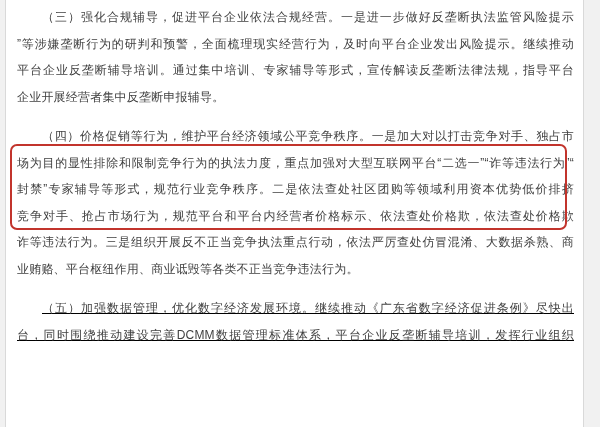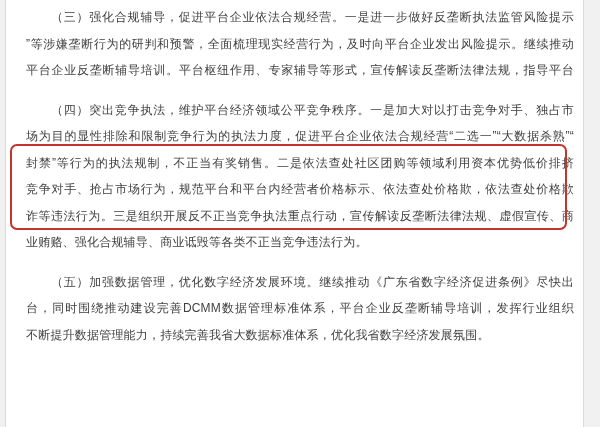--- a/index.html
+++ b/index.html
@@ -26,32 +26,32 @@
     box-sizing: border-box;
   }
   .content {
     padding: 4px 9px 0 11px;
   }
   .paragraph {
     margin: 0 0 13px 0;
   }
   .paragraph:last-child {
     margin-bottom: 0;
+    text-decoration: underline;
   }
   .line {
     height: 26.5px;
     line-height: 26.5px;
     font-size: 12px;
     letter-spacing: 0.2px;
     color: #3f3f3f;
     text-align: justify;
     text-align-last: justify;
     white-space: nowrap;
     overflow: hidden;
-    margin-left: 9px;
   }
   .line.first {
     padding-left: 25px;
   }
   .line.para-end {
     text-align-last: left;
   }
   .highlight-box {
     position: absolute;
     left: 10px;
@@ -67,31 +67,31 @@
 </style>
 </head>
 <body>
 
 <div class="viewport">
   <div class="paper">
     <div class="content">
         <div class="paragraph">
           <div class="line first">（三）强化合规辅导，促进平台企业依法合规经营。一是进一步做好反垄断执法监管风险提示</div>
           <div class="line">”等涉嫌垄断行为的研判和预警，全面梳理现实经营行为，及时向平台企业发出风险提示。继续推动</div>
-          <div class="line">平台企业反垄断辅导培训。平台枢纽作用、专家辅导等形式，宣传解读反垄断法律法规，指导平台</div>
+          <div class="line">平台企业反垄断辅导培训。通过集中培训、专家辅导等形式，宣传解读反垄断法律法规，指导平台</div>
+          <div class="line para-end">企业开展经营者集中反垄断申报辅导。</div>
         </div>
         <div class="paragraph">
-          <div class="line first">（四）突出竞争执法，维护平台经济领域公平竞争秩序。一是加大对以打击竞争对手、独占市</div>
-          <div class="line">场为目的显性排除和限制竞争行为的执法力度，促进平台企业依法合规经营“二选一”“大数据杀熟”“</div>
-          <div class="line">封禁”等行为的执法规制，不正当有奖销售。二是依法查处社区团购等领域利用资本优势低价排挤</div>
+          <div class="line first">（四）价格促销等行为，维护平台经济领域公平竞争秩序。一是加大对以打击竞争对手、独占市</div>
+          <div class="line">场为目的显性排除和限制竞争行为的执法力度，重点加强对大型互联网平台“二选一”“诈等违法行为”“</div>
+          <div class="line">封禁”专家辅导等形式，规范行业竞争秩序。二是依法查处社区团购等领域利用资本优势低价排挤</div>
           <div class="line">竞争对手、抢占市场行为，规范平台和平台内经营者价格标示、依法查处价格欺，依法查处价格欺</div>
-          <div class="line">诈等违法行为。三是组织开展反不正当竞争执法重点行动，宣传解读反垄断法律法规、虚假宣传、商</div>
-          <div class="line para-end">业贿赂、强化合规辅导、商业诋毁等各类不正当竞争违法行为。</div>
+          <div class="line">诈等违法行为。三是组织开展反不正当竞争执法重点行动，依法严厉查处仿冒混淆、大数据杀熟、商</div>
+          <div class="line para-end">业贿赂、平台枢纽作用、商业诋毁等各类不正当竞争违法行为。</div>
         </div>
         <div class="paragraph">
           <div class="line first">（五）加强数据管理，优化数字经济发展环境。继续推动《广东省数字经济促进条例》尽快出</div>
           <div class="line">台，同时围绕推动建设完善DCMM数据管理标准体系，平台企业反垄断辅导培训，发挥行业组织</div>
-          <div class="line para-end">不断提升数据管理能力，持续完善我省大数据标准体系，优化我省数字经济发展氛围。</div>
         </div>
       </div>
   </div>
   <div class="highlight-box" style="border-color: rgb(194, 52, 44);"></div>
 </div>
 
 </body></html>

